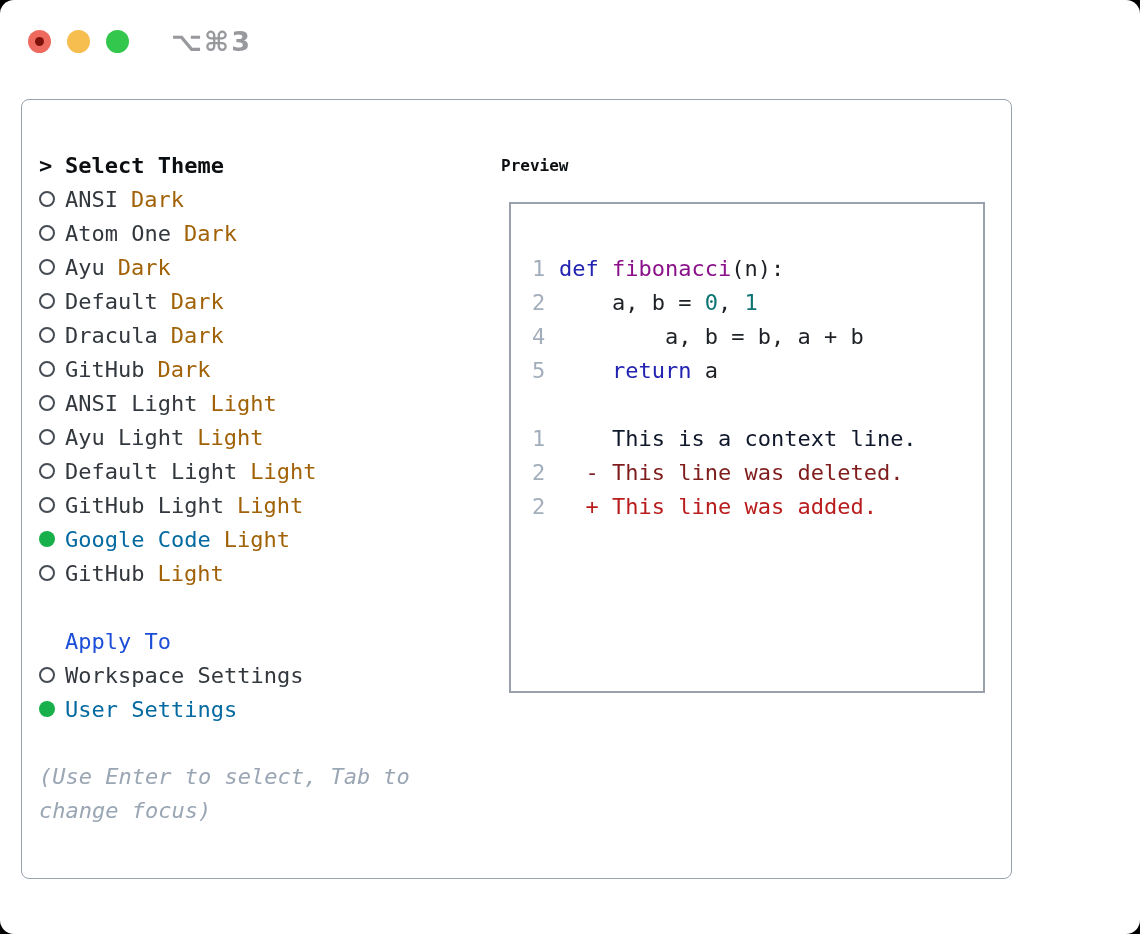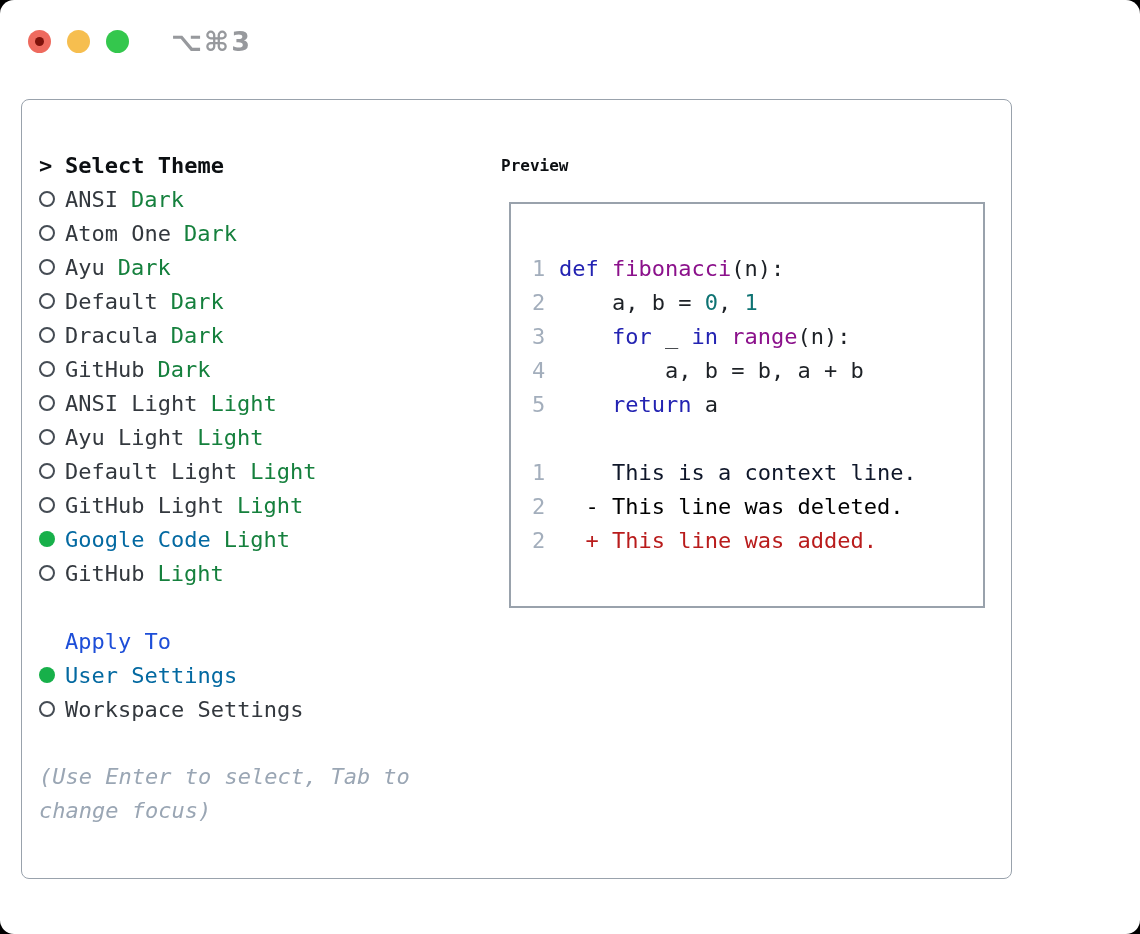--- a/index.html
+++ b/index.html
@@ -34,40 +34,40 @@
   .marker { display:inline-flex; width:26px; align-items:center; flex:0 0 26px; }
   .prompt { font-weight:bold; color:#0c0f12; }
   .circle {
     width:16px; height:16px; border-radius:50%;
     border:2px solid #454c54; background:transparent;
   }
   .circle.filled { border:none; background:#17b04a; width:16px; height:16px; }
   .section-title { font-weight:bold; color:#0c0f12; }
   .item-label { color:#33383e; }
   .item-label.selected { color:#0369a1; }
-  .item-variant { color:#15803d; margin-left:13px; }
+  .item-variant { color:#a16207; margin-left:13px; }
   .apply-title { color:#1d4ed8; }
   .blank { height:34px; }
   .hint { color:#9aa6b4; width:400px; line-height:34px; white-space:normal;font-style:italic; }
   
   .preview-title { position:absolute; left:479px; top:49px; font-size:16px;
                    font-weight:bold; color:#0c0f12; line-height:34px; }
   .preview-box {
-    position:absolute; left:487px; top:102px; width:476px; height:406px;
+    position:absolute; left:487px; top:102px; width:476px; height:491px;
     border:2px solid #99a2ac; background:#fff; overflow:hidden;
   }
   .preview-code { padding:48px 0 0 21px; font-size:22px; line-height:34px; }
   .pline { height:34px; white-space:pre; }
   .lineno { display:inline-block; width:27px; color:#a3aebc; white-space:pre; }
   .tk-kw    { color:#2323b2; }
   .tk-fn    { color:#8b118b; }
   .tk-num   { color:#0e7373; }
   .tk-plain { color:#1d2126; }
   .tk-ctx   { color:#0f172a; }
-  .tk-del   { color:#000000; }
+  .tk-del   { color:#7f1d1d; }
   .tk-add   { color:#b91c1c; }
 </style>
 </head>
 <body>
 
 <div class="screen">
   <div class="window">
 
     <div class="titlebar">
       <span class="light red">
@@ -96,33 +96,32 @@
             <div class="row"><span class="marker"><span class="circle"></span></span><span class="item-label">Default Light</span><span class="item-variant">Light</span></div>
             <div class="row"><span class="marker"><span class="circle"></span></span><span class="item-label">GitHub Light</span><span class="item-variant">Light</span></div>
             <div class="row"><span class="marker"><span class="circle filled"></span></span><span class="item-label selected">Google Code</span><span class="item-variant">Light</span></div>
             <div class="row"><span class="marker"><span class="circle"></span></span><span class="item-label">GitHub</span><span class="item-variant">Light</span></div>
           </div>
         <div class="row blank"></div>
         <div class="row">
           <span class="marker"></span><span class="apply-title">Apply To</span>
         </div>
         <div id="apply-list">
+            <div class="row"><span class="marker"><span class="circle"></span></span><span class="item-label">Workspace Settings</span></div>
             <div class="row"><span class="marker"><span class="circle filled"></span></span><span class="item-label selected">User Settings</span></div>
-            <div class="row"><span class="marker"><span class="circle"></span></span><span class="item-label">Workspace Settings</span></div>
           </div>
         <div class="row blank"></div>
         <div class="hint">(Use Enter to select, Tab to change focus)</div>
       </div>
 
       <div class="preview-title">Preview</div>
       <div class="preview-box">
         <div class="preview-code" id="preview-code">
             <div class="pline"><span class="lineno">1</span><span class="tk-kw">def</span><span class="tk-plain"> </span><span class="tk-fn">fibonacci</span><span class="tk-plain">(n):</span></div>
             <div class="pline"><span class="lineno">2</span><span class="tk-plain">    a, b = </span><span class="tk-num">0</span><span class="tk-plain">, </span><span class="tk-num">1</span></div>
-            <div class="pline"><span class="lineno">3</span><span class="tk-plain">    </span><span class="tk-kw">for</span><span class="tk-plain"> _ </span><span class="tk-kw">in</span><span class="tk-plain"> </span><span class="tk-fn">range</span><span class="tk-plain">(n):</span></div>
             <div class="pline"><span class="lineno">4</span><span class="tk-plain">        a, b = b, a + b</span></div>
             <div class="pline"><span class="lineno">5</span><span class="tk-plain">    </span><span class="tk-kw">return</span><span class="tk-plain"> a</span></div>
             <div class="pline"><span class="lineno"></span></div>
             <div class="pline"><span class="lineno">1</span><span class="tk-ctx">    This is a context line.</span></div>
             <div class="pline"><span class="lineno">2</span><span class="tk-del">  - This line was deleted.</span></div>
             <div class="pline"><span class="lineno">2</span><span class="tk-add">  + This line was added.</span></div>
           </div>
       </div>
 
     </div>

